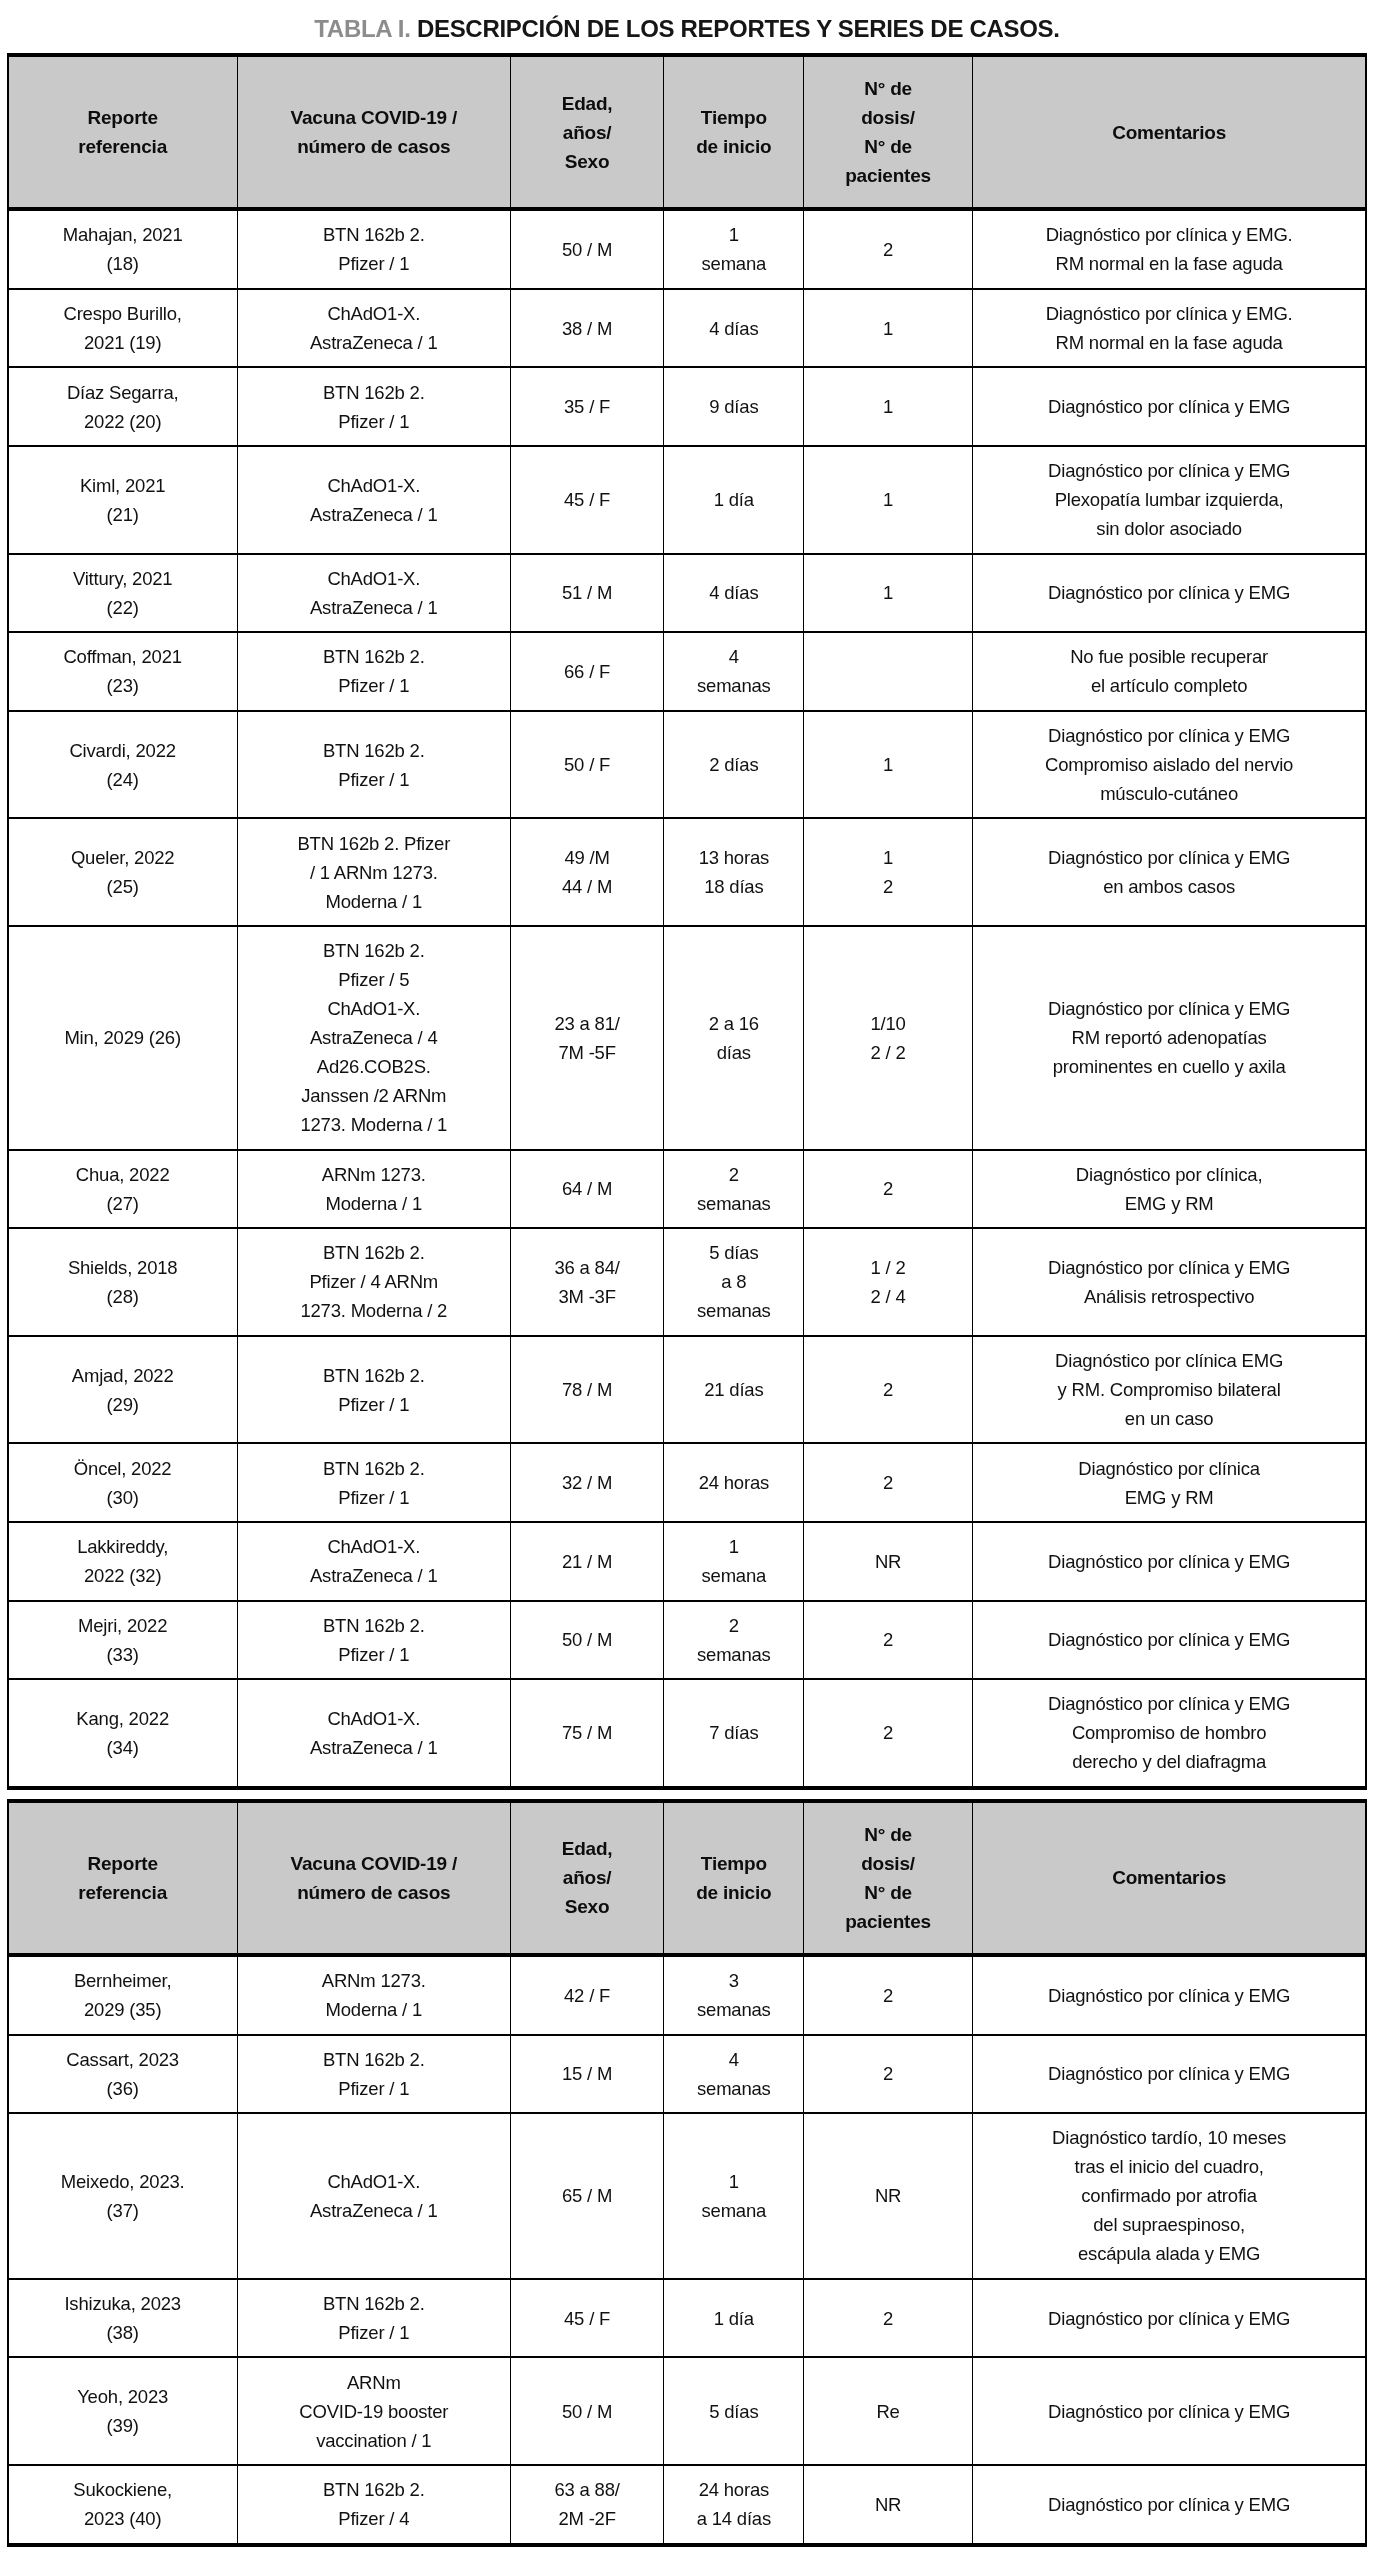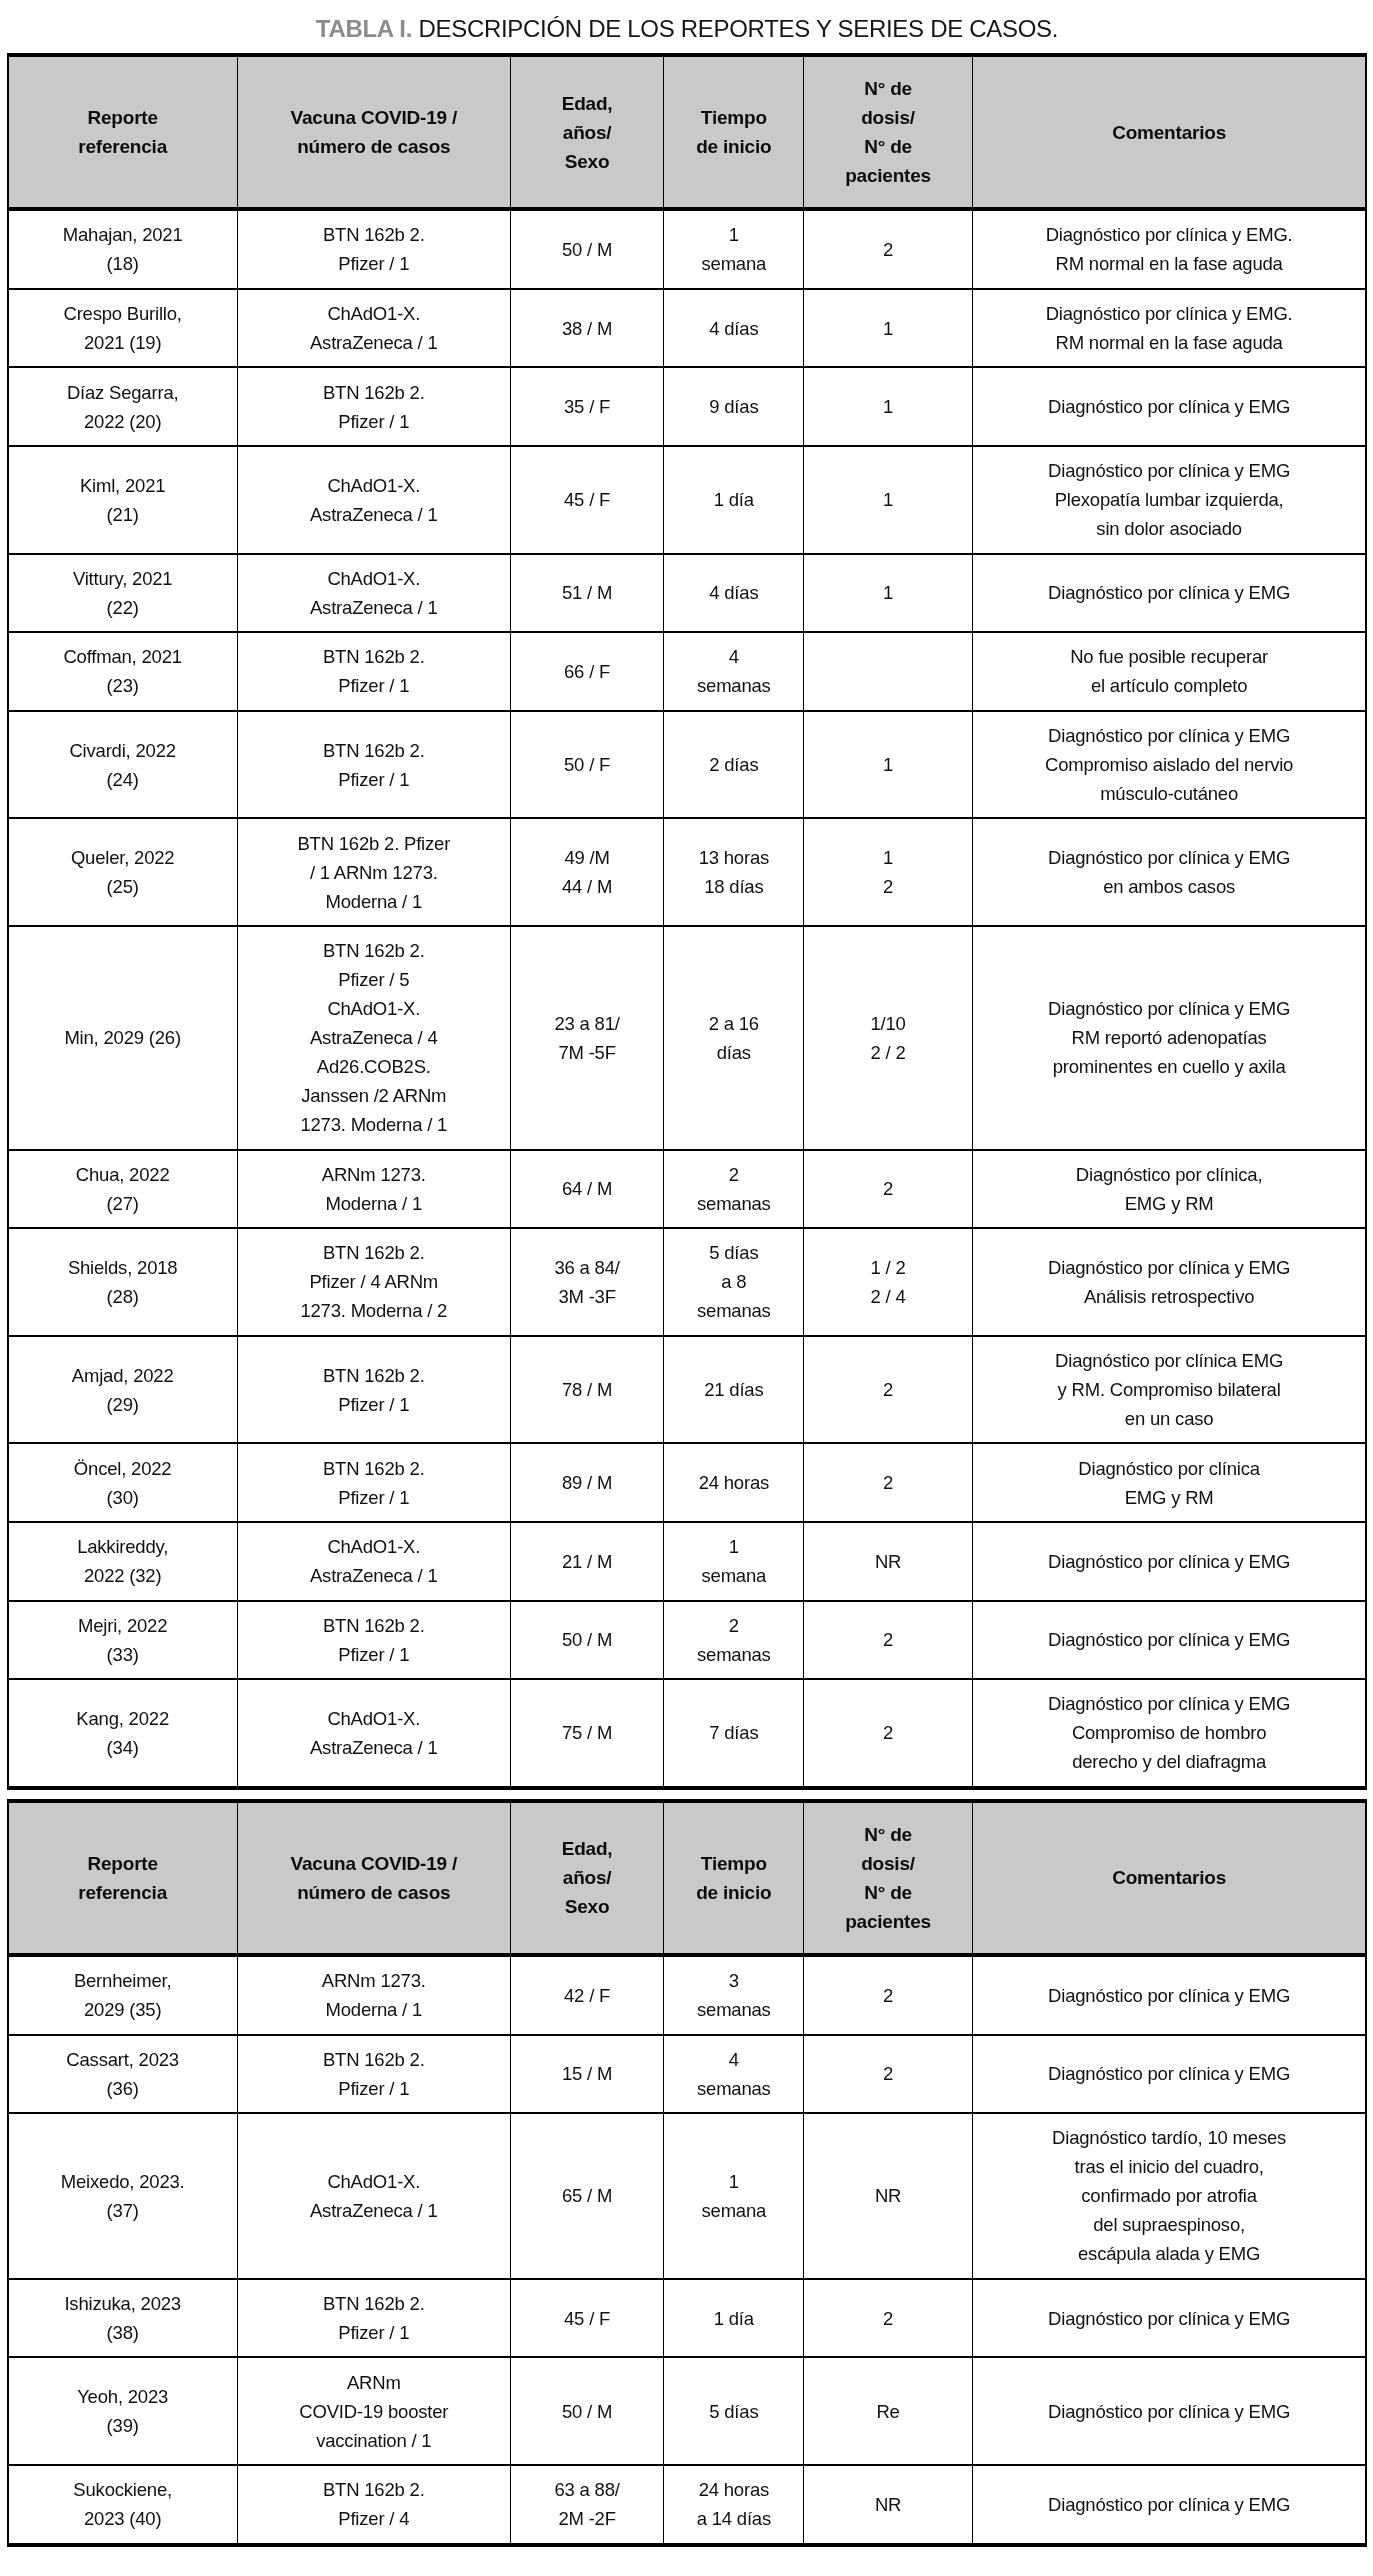--- a/index.html
+++ b/index.html
@@ -19,21 +19,21 @@
   .page{padding:8px 6.6px 20px 6.6px;}
   .title{
     text-align:center;
     font-size:24px;
     letter-spacing:-0.3px;
     font-weight:700;
     margin:6.6px 0 10.6px 0;
     white-space:nowrap;
   }
   .title .title-label{color:var(--title-label-color);}
-  .title .title-text{color:#161616;font-weight:400;}
+  .title .title-text{color:#161616;font-weight:700;}
   table{
     width:100%;
     border-collapse:collapse;
     table-layout:fixed;
     border-top:4.6px solid var(--border-color);
     border-bottom:4.6px solid var(--border-color);
     border-left:2px solid var(--border-color);
     border-right:2px solid var(--border-color);
     background:#fff;
   }
@@ -252,21 +252,21 @@
           <td>2</td>
           <td>Diagnóstico por clínica EMG
 y RM. Compromiso bilateral
 en un caso</td>
         </tr>
       <tr>
           <td>Öncel, 2022
 (30)</td>
           <td>BTN 162b 2.
 Pfizer / 1</td>
-          <td>89 / M</td>
+          <td>32 / M</td>
           <td>24 horas</td>
           <td>2</td>
           <td>Diagnóstico por clínica
 EMG y RM</td>
         </tr>
       <tr>
           <td>Lakkireddy,
 2022 (32)</td>
           <td>ChAdO1-X.
 AstraZeneca / 1</td>

